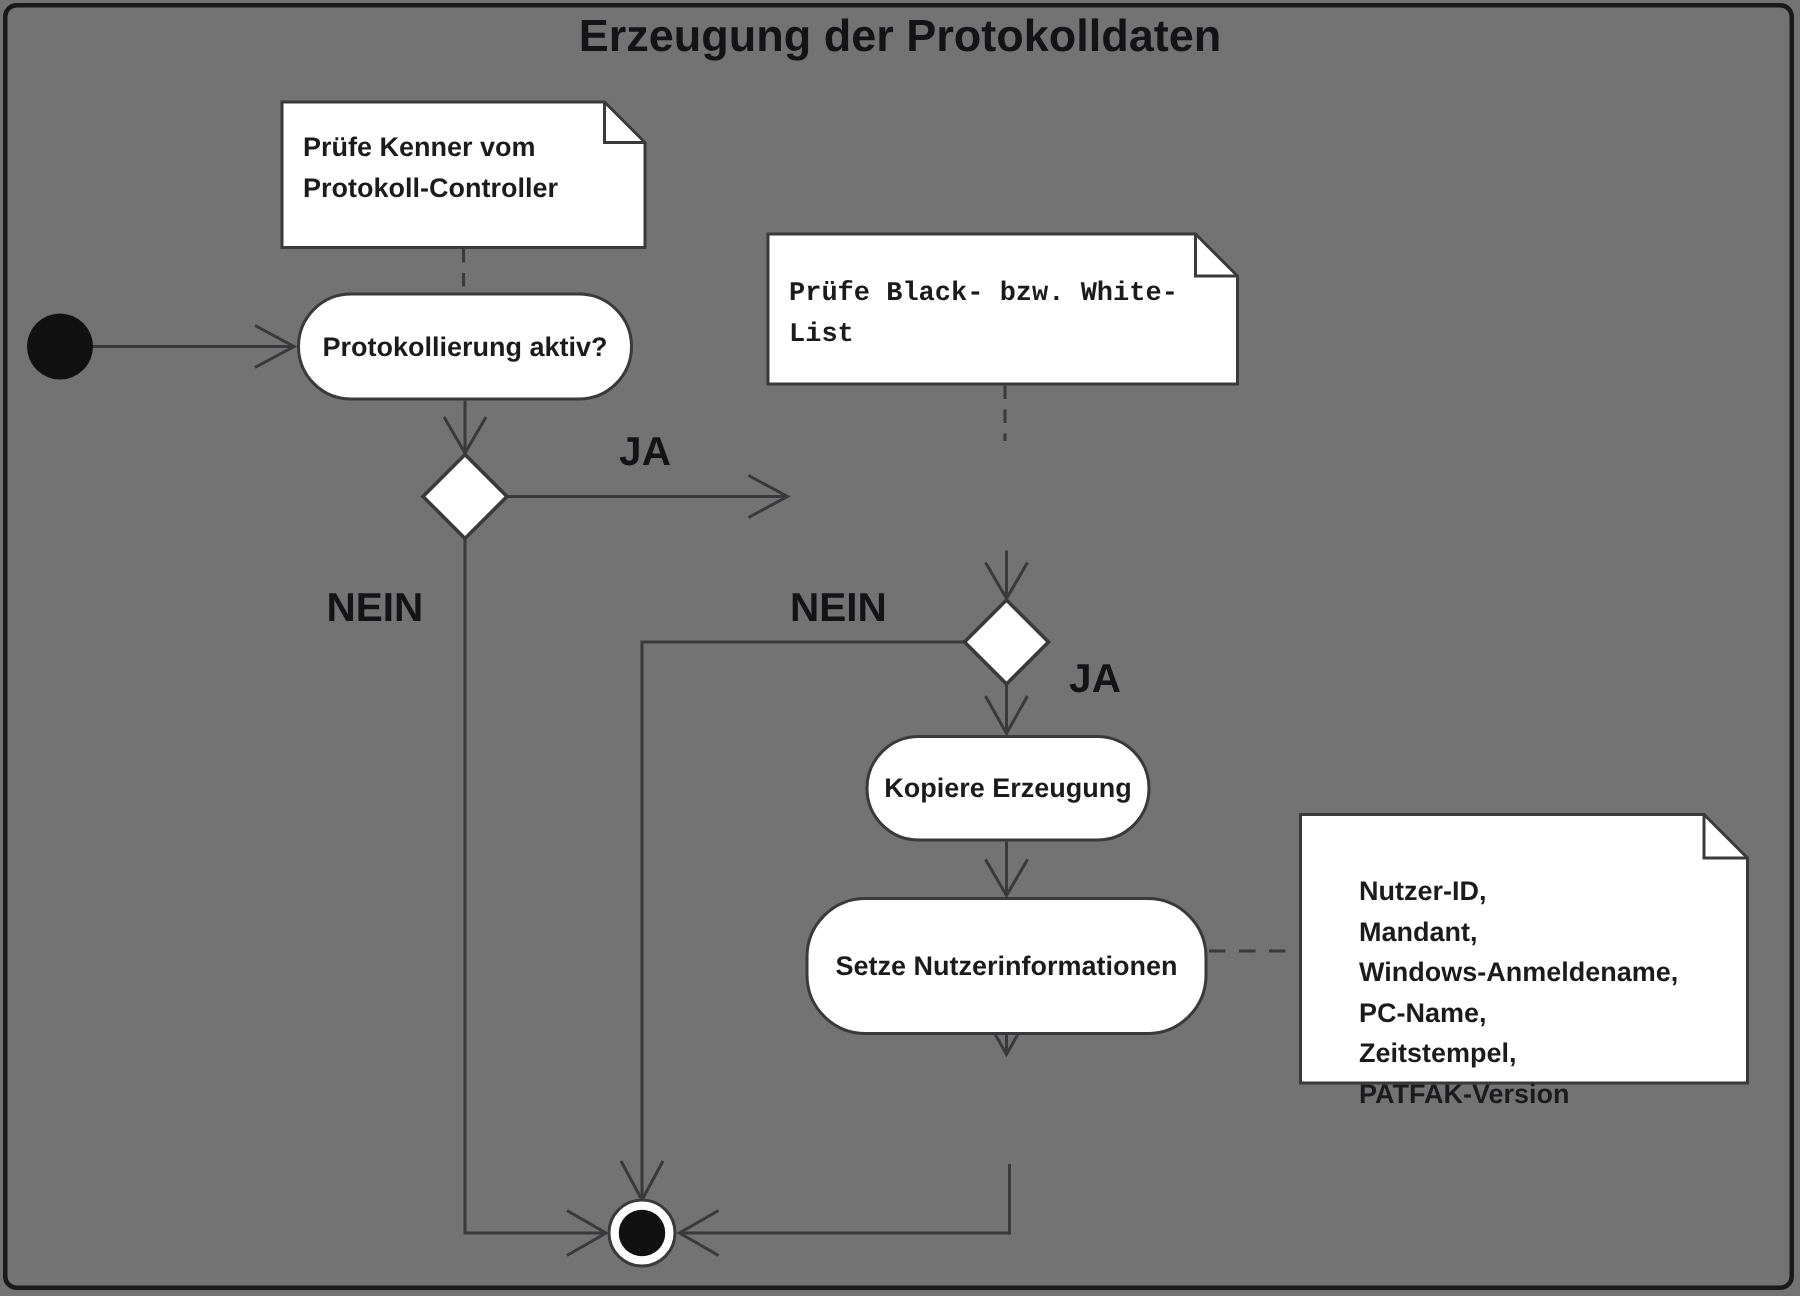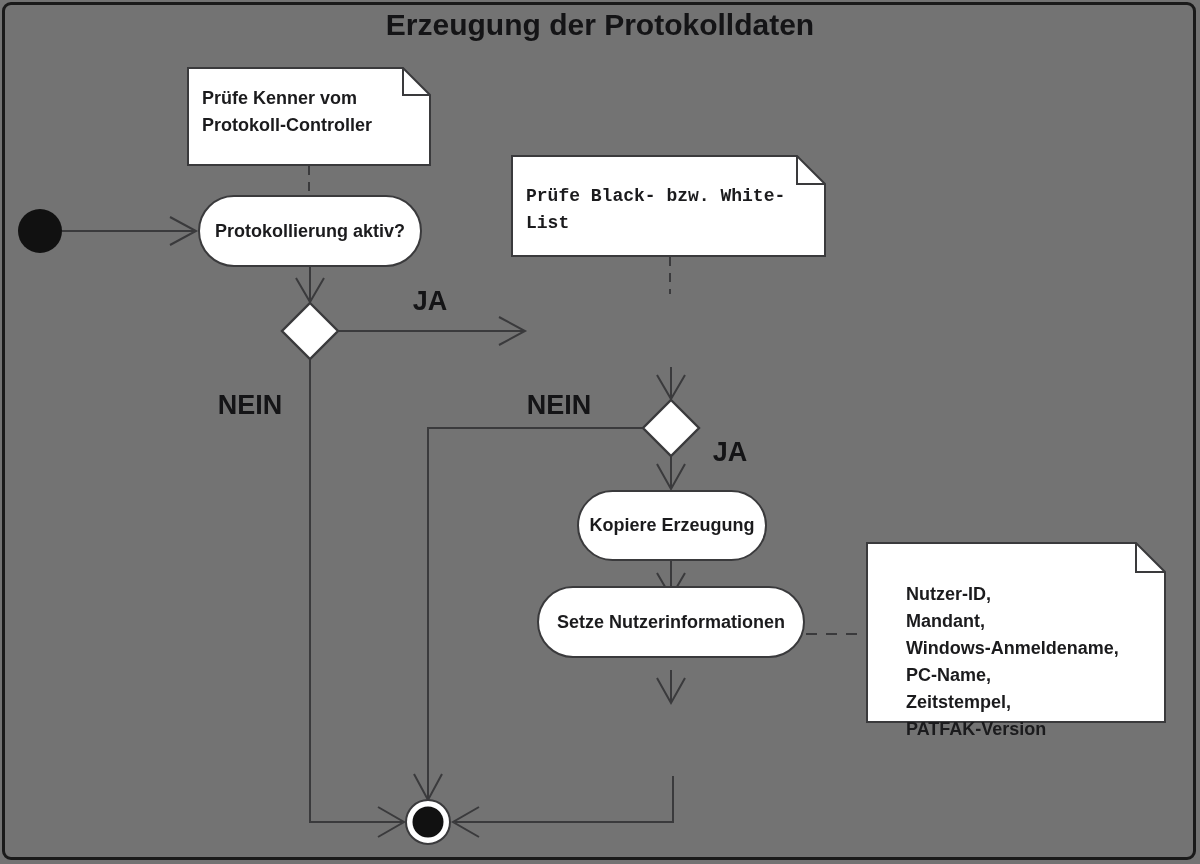--- a/index.html
+++ b/index.html
@@ -117,21 +117,21 @@
 
   <div class="action" style="left:198px;top:195px;width:224px;height:72px;">
     <span>Protokollierung aktiv?</span>
   </div>
 
 
   <div class="action" style="left:577px;top:490px;width:190px;height:71px;">
     <span>Kopiere Erzeugung</span>
   </div>
 
-  <div class="action" style="left:537px;top:586px;width:268px;height:72px;">
+  <div class="action" style="left:537px;top:598px;width:268px;height:92px;">
     <span>Setze Nutzerinformationen</span>
   </div>
 
 
   <div class="note-text" style="left:202px;top:85px;width:215px;">Prüfe Kenner vom
 Protokoll-Controller</div>
 
   <div class="note-text" style="left:526px;top:183px;width:290px;font-family:Liberation Mono, monospace;">Prüfe Black- bzw. White-List</div>
 
   <div class="note-text" style="left:906px;top:552px;width:270px;margin-top:29px;">Nutzer-ID,

